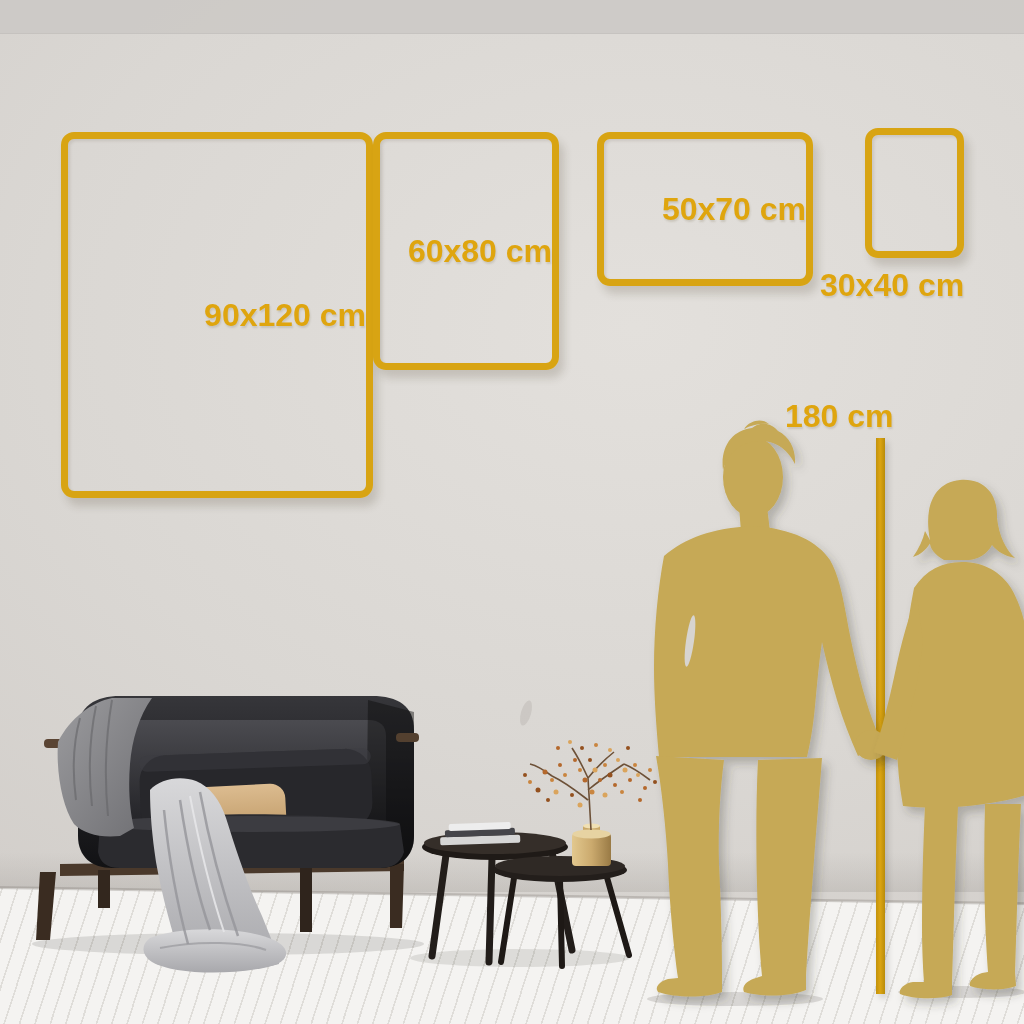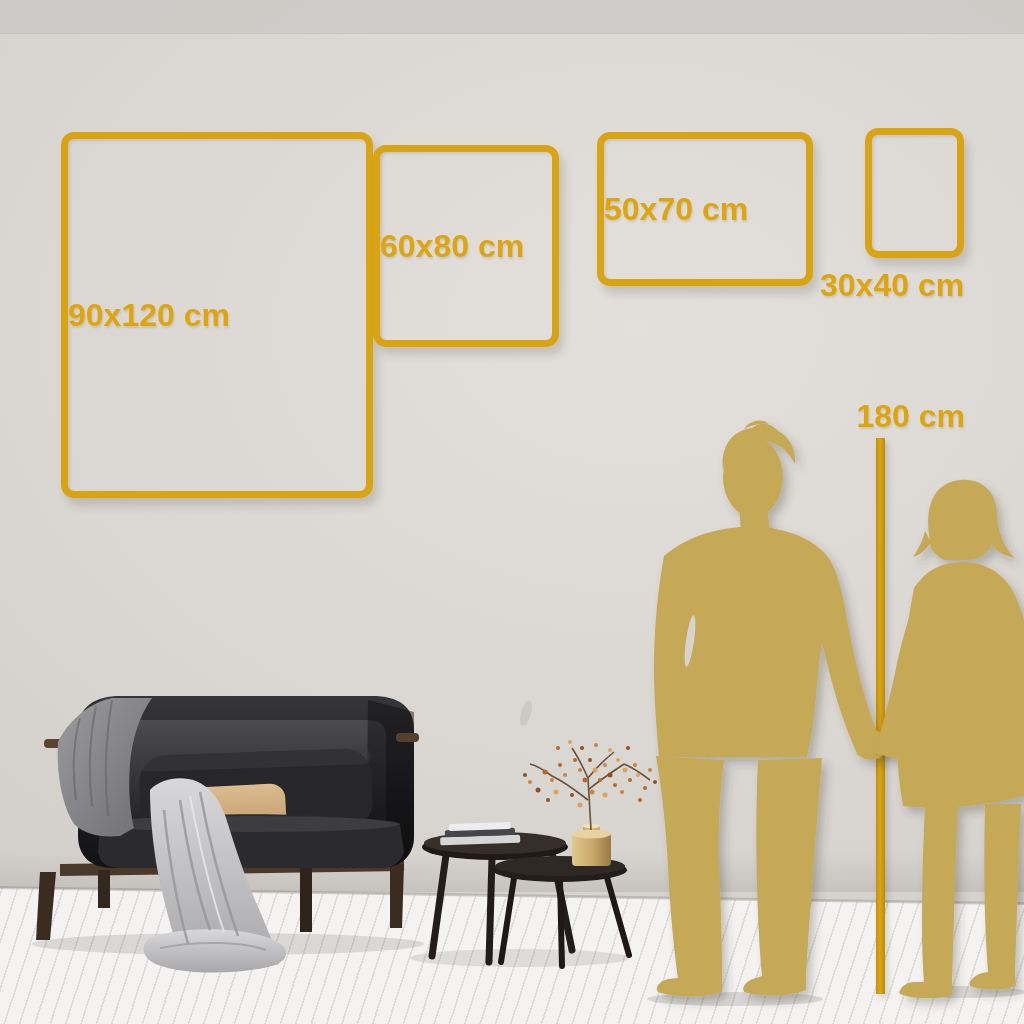--- a/index.html
+++ b/index.html
@@ -26,32 +26,32 @@
     clip-path:polygon(0 888px,1024px 904px,1024px 1024px,0 1024px);
     background:
       linear-gradient(to bottom,rgba(140,135,128,.22) 0,rgba(140,135,128,0) 55px),
       repeating-linear-gradient(108deg,#F4F3F1 0px,#F4F3F1 13px,#DFDDD9 13px,#DFDDD9 14.6px);
     background-color:var(--floor)}
   .floor-seam{position:absolute;left:-4px;top:886px;width:1034px;height:3px;
     background:rgba(135,130,124,.35);transform:rotate(.9deg);transform-origin:left center;filter:blur(.6px)}
 
   
   .frame{position:absolute;border:7px solid var(--accent-gold);border-radius:13px;
-    display:flex;align-items:center;justify-content:flex-start;
+    display:flex;align-items:center;justify-content:flex-end;
     box-shadow:5px 8px 9px rgba(70,60,40,.18), 2px 2px 3px rgba(70,60,40,.12) inset}
   .f1{left:61px;top:132px;width:312px;height:366px}
-  .f2{left:373px;top:145px;width:186px;height:202px}
+  .f2{left:373px;top:132px;width:186px;height:238px}
   .f3{left:597px;top:132px;width:216px;height:154px}
   .f4{left:865px;top:128px;width:99px;height:130px}
   .size-label{color:var(--label-gold);font-weight:700;font-size:32px;letter-spacing:0;
     text-shadow:1px 2px 2px rgba(80,65,30,.15);white-space:nowrap}
   .label-below{position:absolute;left:820px;top:267px;width:190px;text-align:left}
 
   
-  .height-label{position:absolute;left:785px;top:398px;width:180px;text-align:right}
+  .height-label{position:absolute;left:785px;top:398px;width:180px;text-align:left}
   .height-line{position:absolute;left:876px;top:438px;width:9px;height:556px;
     background:linear-gradient(to right,#C2920C,#DCA512 45%,#B98C0A);
     box-shadow:3px 4px 6px rgba(0,0,0,.15)}
 
   
   svg.scene{position:absolute;inset:0;pointer-events:none}
   .sil{fill:var(--silhouette-gold)}
 </style>
 </head>
 <body>

